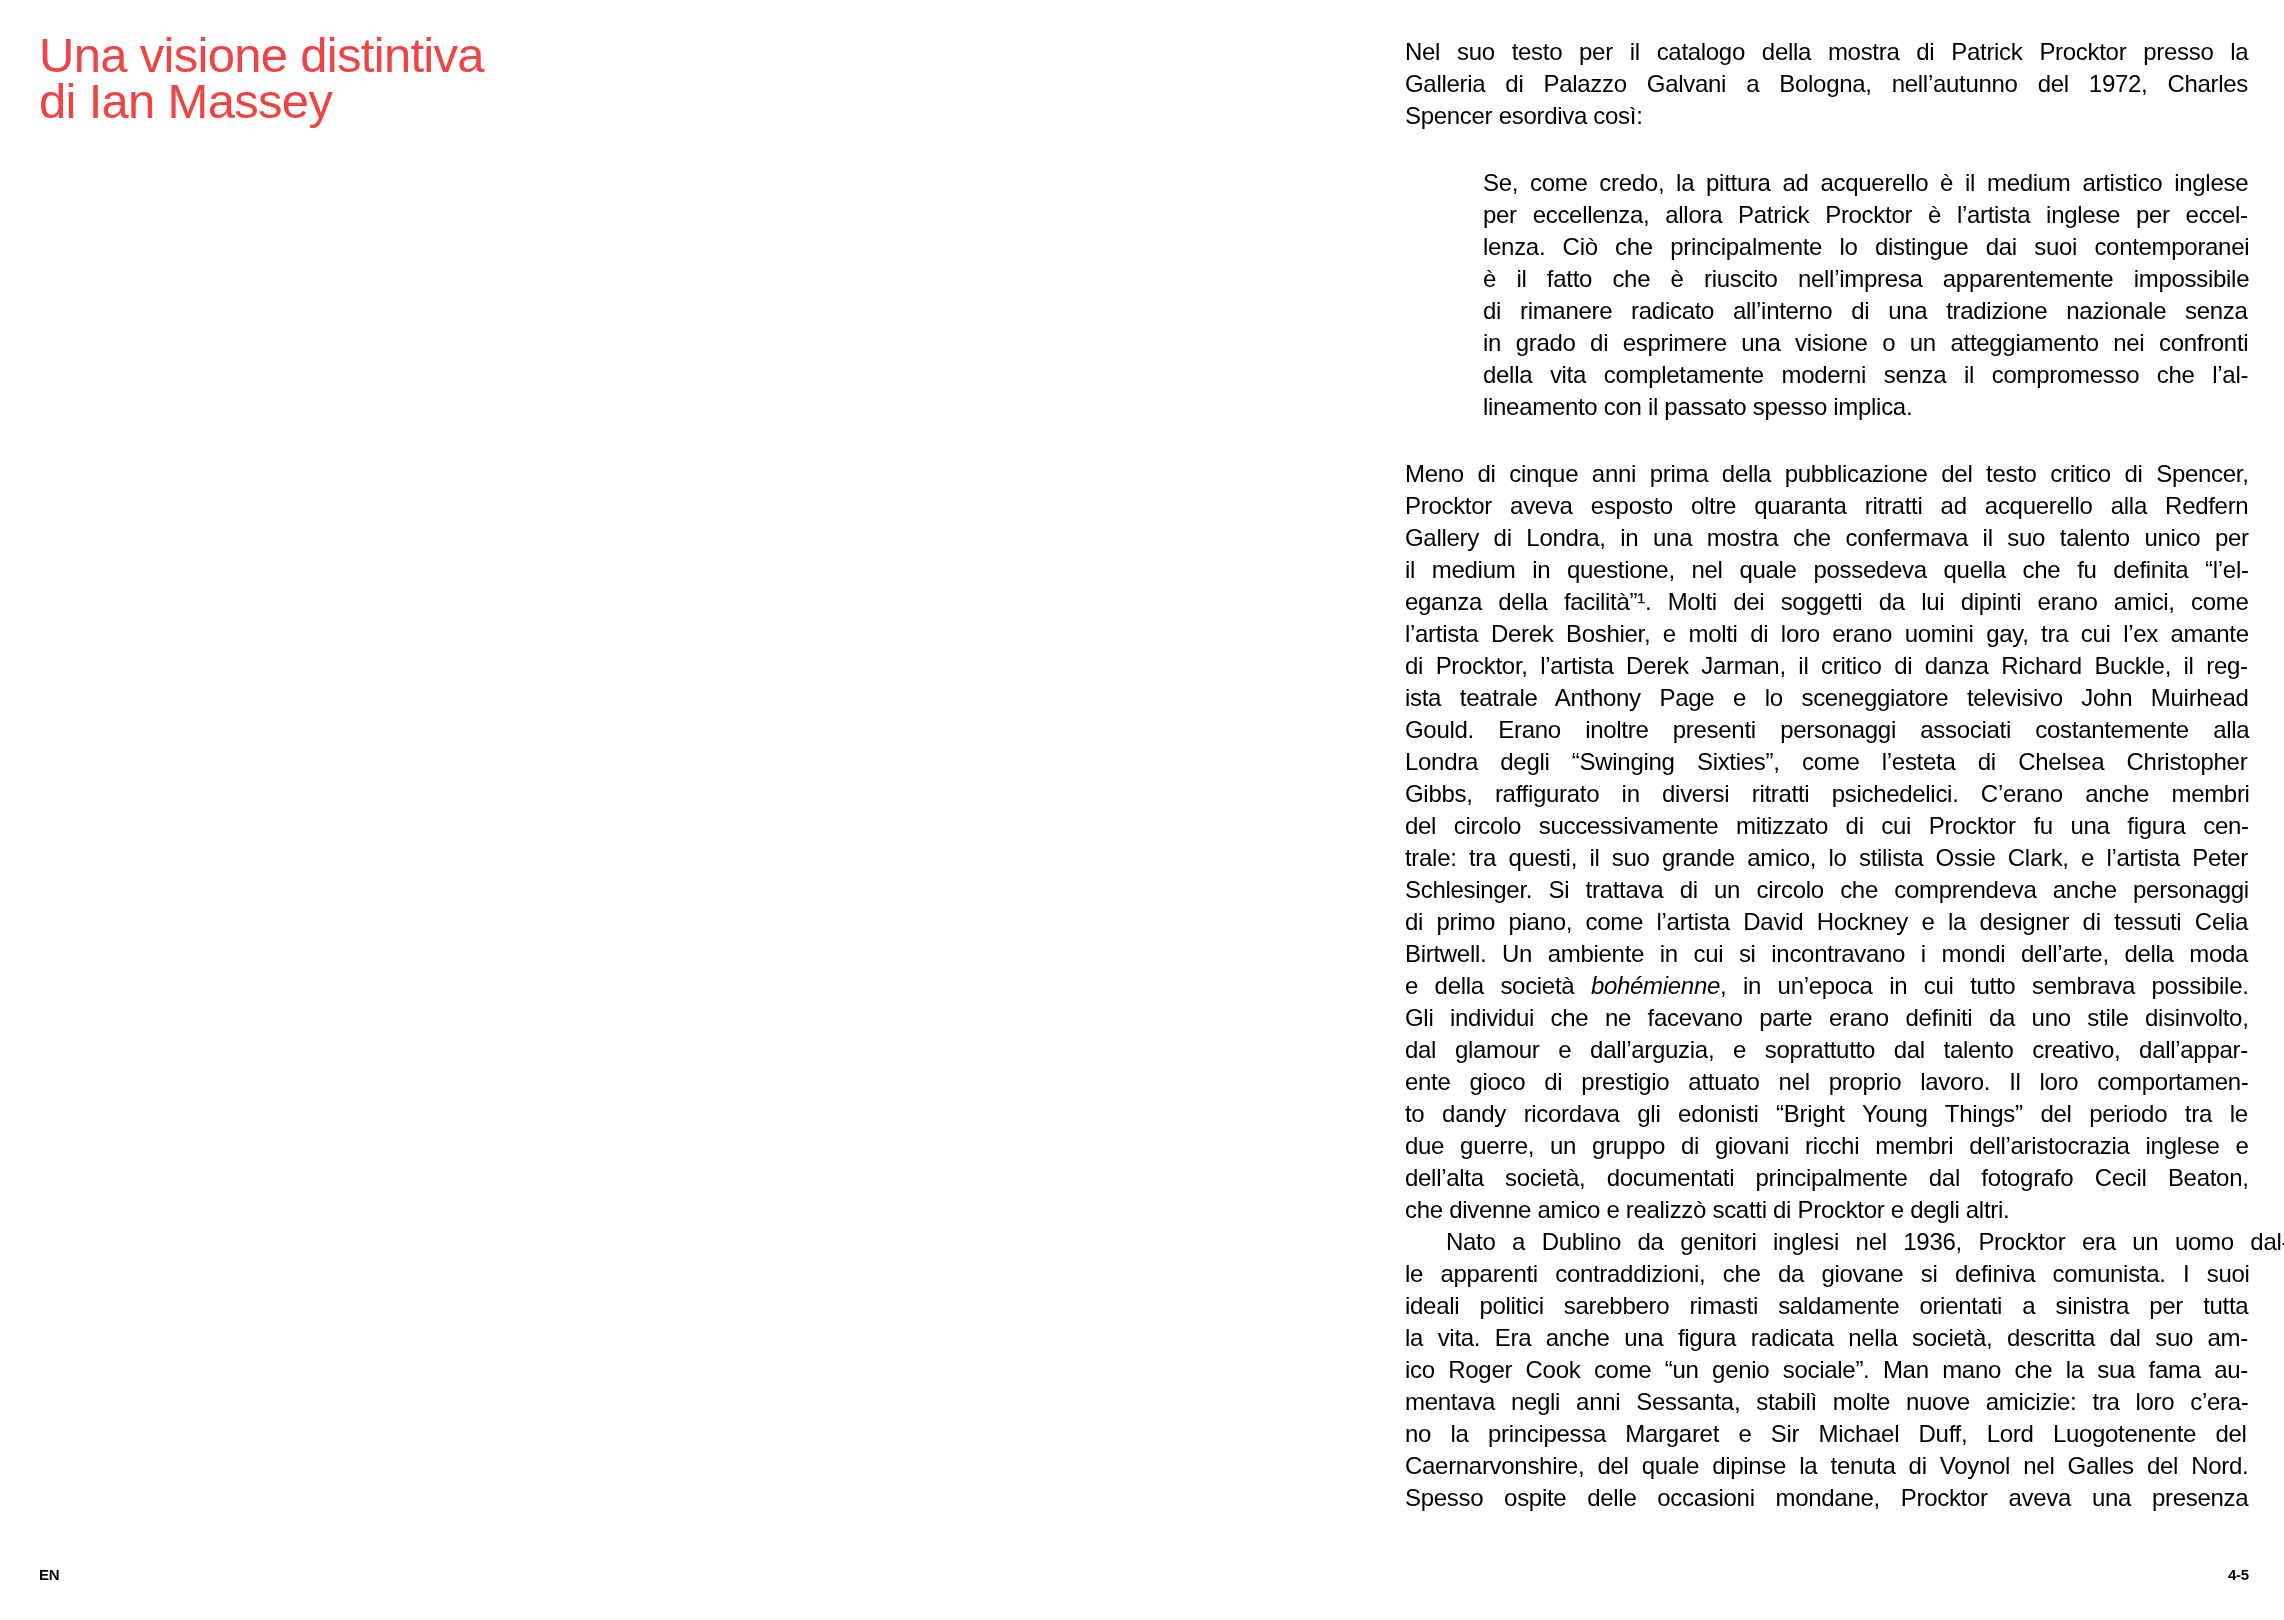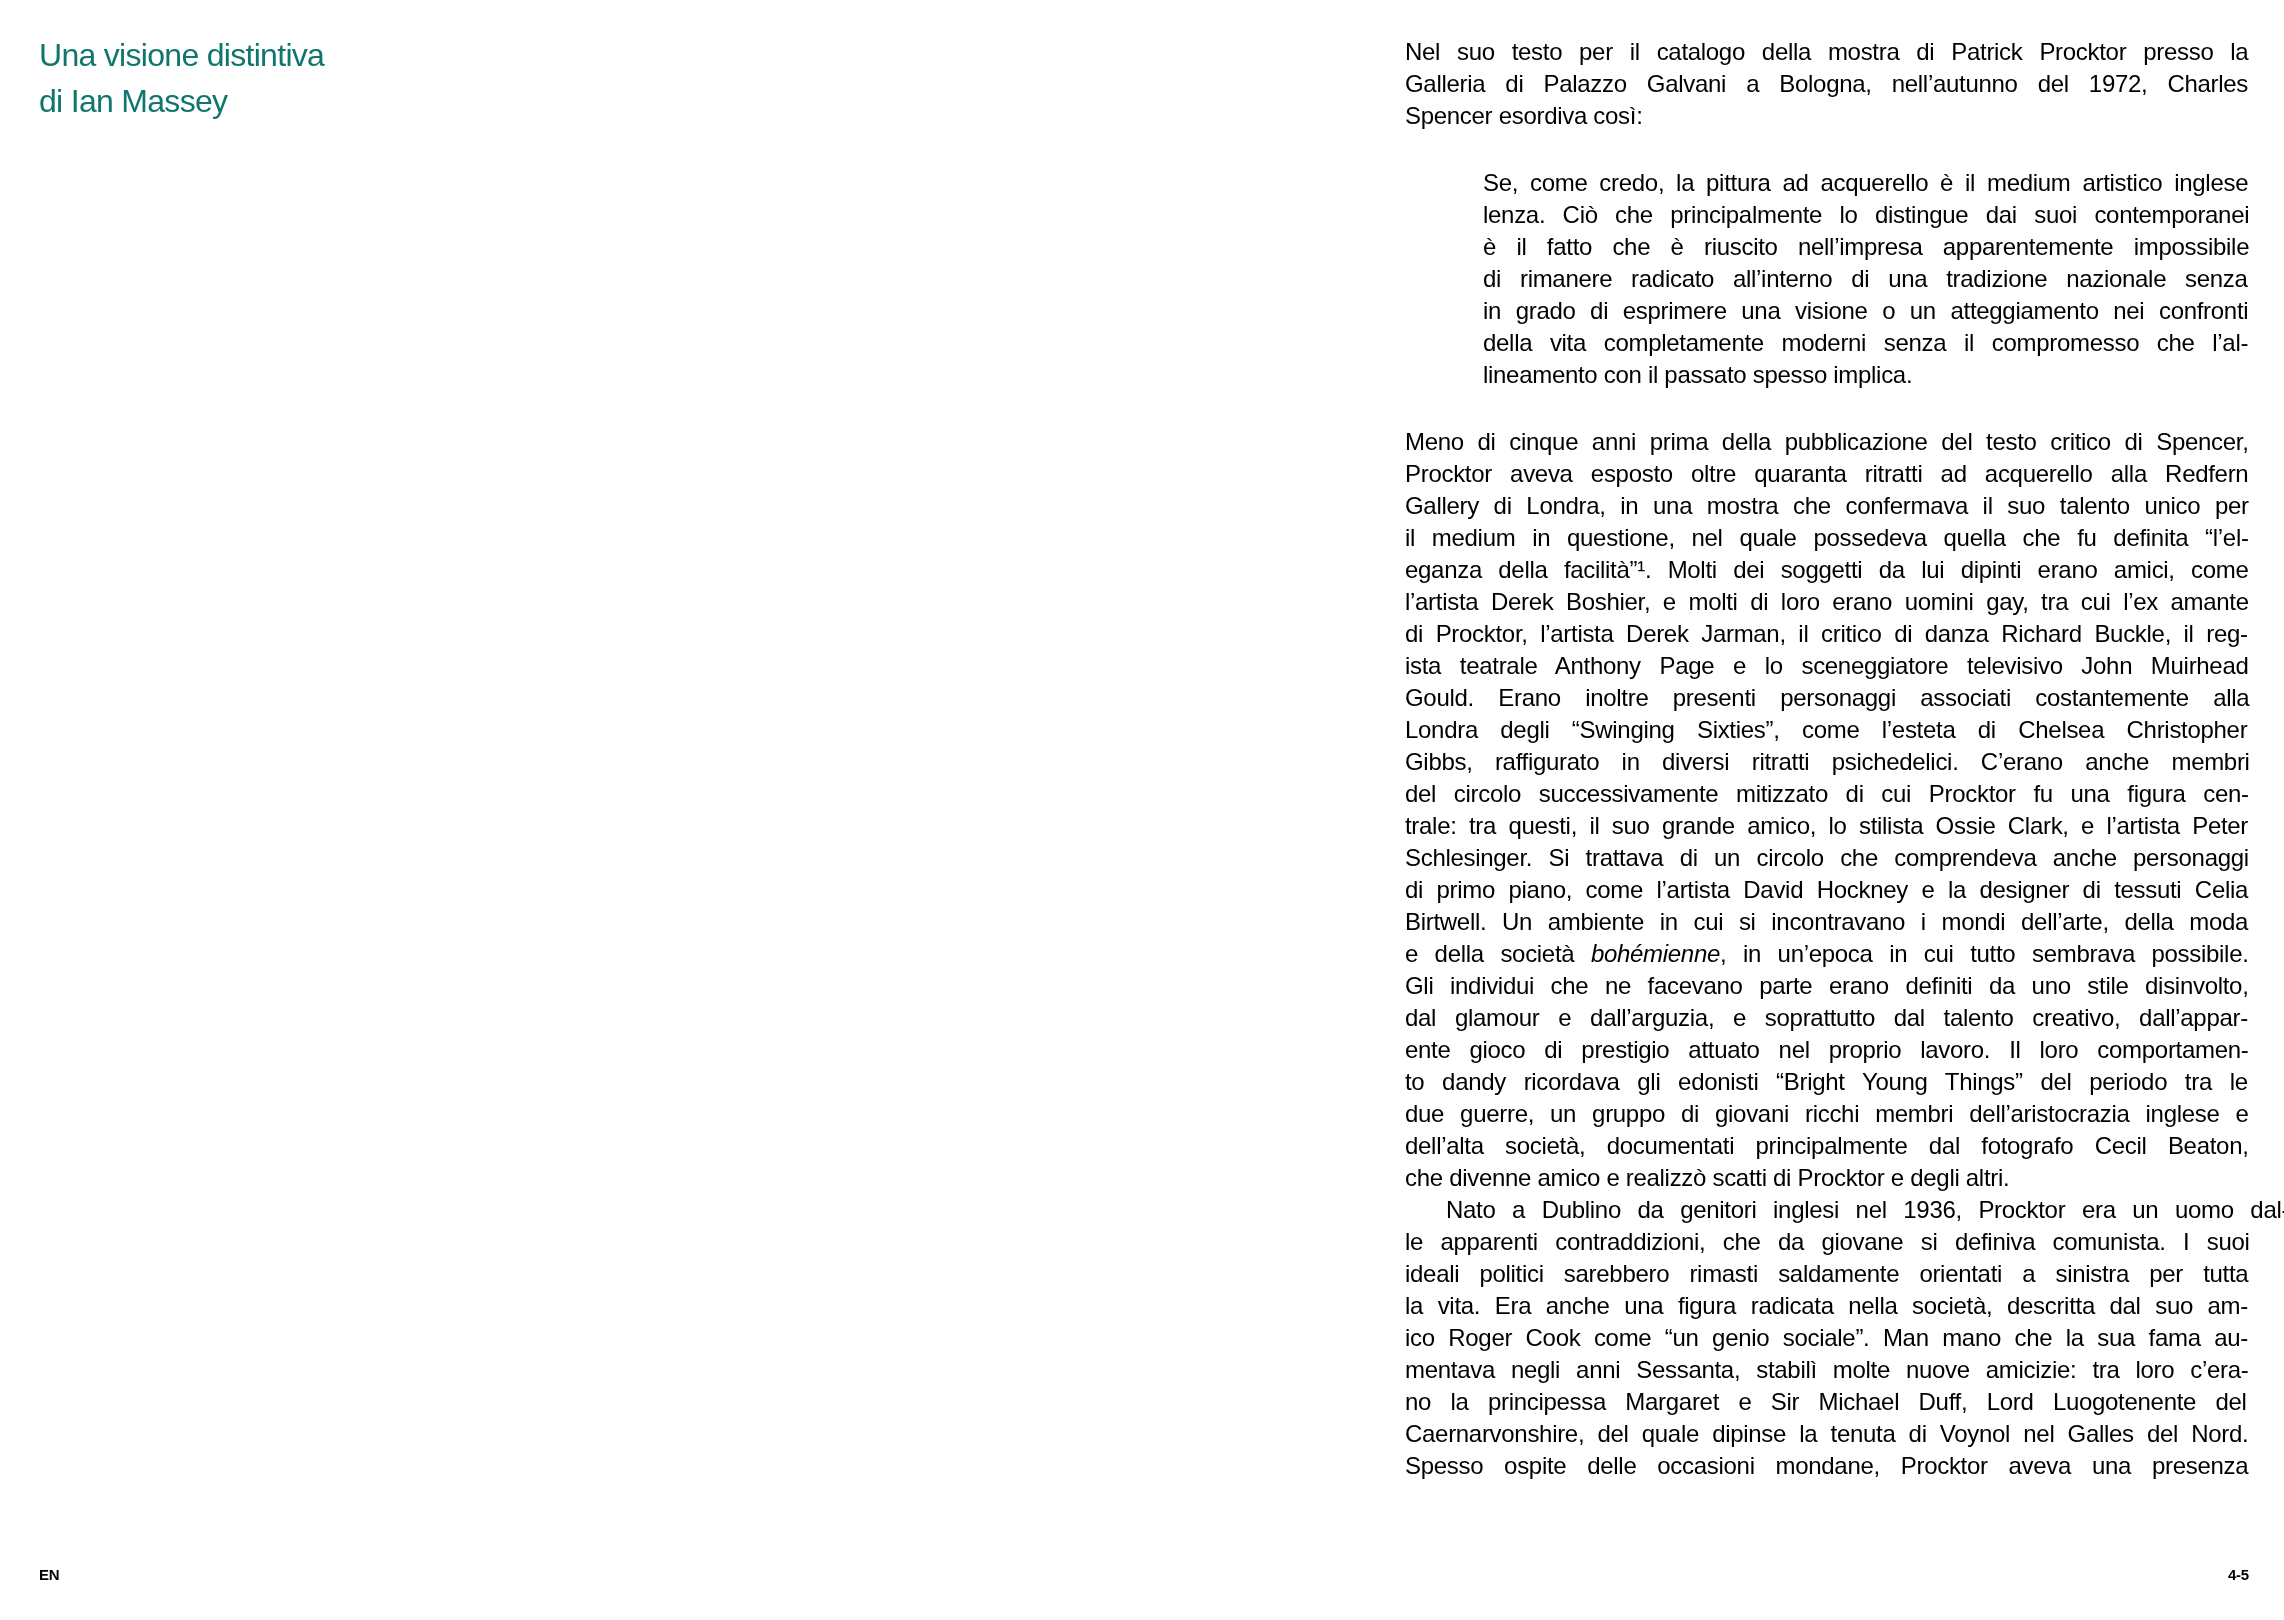--- a/index.html
+++ b/index.html
@@ -10,25 +10,25 @@
     background: #ffffff;
     color: #000000;
     font-family: "Liberation Sans", "DejaVu Sans", sans-serif;
     overflow: hidden;
   }
   .title {
     position: absolute;
     left: 39px;
     top: 32px;
     margin: 0;
-    font-size: 32px;
+    font-size: 49px;
     line-height: 46px;
     font-weight: 400;
     letter-spacing: -0.7px;
-    color: #0f766e;
+    color: #ef4444;
   }
   .title-line { display: block; white-space: nowrap; }
 
   .column {
     position: absolute;
     left: 1405px;
     top: 36px;
     width: 842px;
     font-size: 24px;
     line-height: 32px;
@@ -70,20 +70,21 @@
   <div class="footer-mark footer-left">EN</div>
 
   <div class="column">
     <div class="para">
         <div class="line"><span style="word-spacing: 10.5px;">Nel suo testo per il catalogo della mostra di Patrick Procktor presso la</span></div>
         <div class="line"><span style="word-spacing: 13.7px;">Galleria di Palazzo Galvani a Bologna, nell’autunno del 1972, Charles</span></div>
         <div class="line"><span>Spencer esordiva così:</span></div>
       </div>
     <div class="quote">
         <div class="line"><span style="word-spacing: 5.5px;">Se, come credo, la pittura ad acquerello è il medium artistico inglese</span></div>
+        <div class="line"><span style="word-spacing: 9.5px;">per eccellenza, allora Patrick Procktor è l’artista inglese per eccel-</span></div>
         <div class="line"><span style="word-spacing: 11px;">lenza. Ciò che principalmente lo distingue dai suoi contemporanei</span></div>
         <div class="line"><span style="word-spacing: 14px;">è il fatto che è riuscito nell’impresa apparentemente impossibile</span></div>
         <div class="line"><span style="word-spacing: 12.5px;">di rimanere radicato all’interno di una tradizione nazionale senza</span></div>
         <div class="line"><span style="word-spacing: 8.2px;">in grado di esprimere una visione o un atteggiamento nei confronti</span></div>
         <div class="line"><span style="word-spacing: 11.3px;">della vita completamente moderni senza il compromesso che l’al-</span></div>
         <div class="line"><span>lineamento con il passato spesso implica.</span></div>
       </div>
     <div class="para">
         <div class="line"><span style="word-spacing: 7.3px;">Meno di cinque anni prima della pubblicazione del testo critico di Spencer,</span></div>
         <div class="line"><span style="word-spacing: 11.8px;">Procktor aveva esposto oltre quaranta ritratti ad acquerello alla Redfern</span></div>

